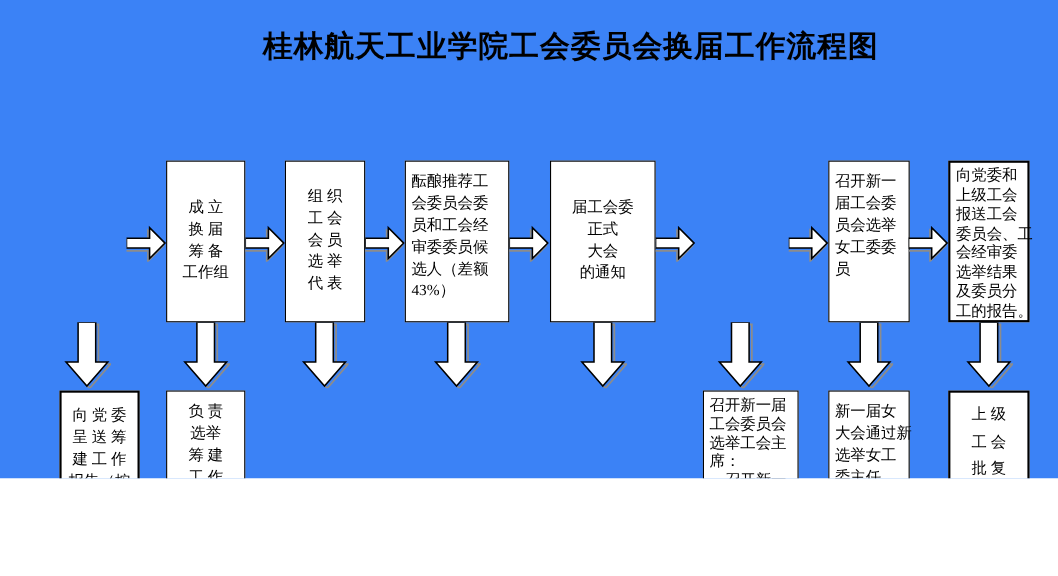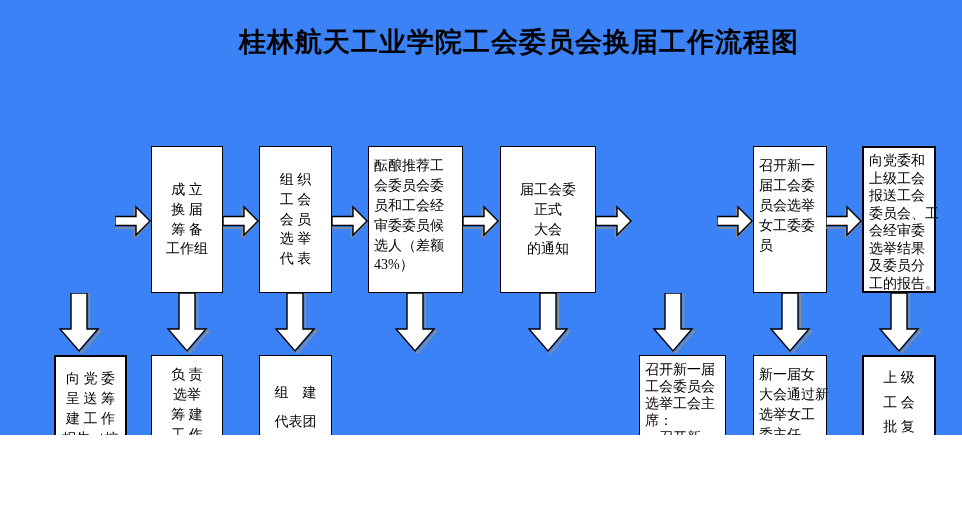--- a/index.html
+++ b/index.html
@@ -110,24 +110,20 @@
 报告（按
 工 字 文
 号要求）</div>
   </div>
   <div class="box bottom-row align-top text-center pad-top" style="left:151px;width:72px">
     <div class="box-text">负 责
 选举
 筹 建
 工 作</div>
   </div>
-  <div class="box bottom-row align-top text-center lh-xloose" style="left:259px;width:73px">
-    <div class="box-text">组　建
-代表团</div>
-  </div>
   <div class="box bottom-row align-top text-left lh-snug" style="left:639px;width:87px">
     <div class="box-text">召开新一届
 工会委员会
 选举工会主
 席：
 　召开新一
 届工会经审
 会选举经审
 委主任。</div>
   </div>

